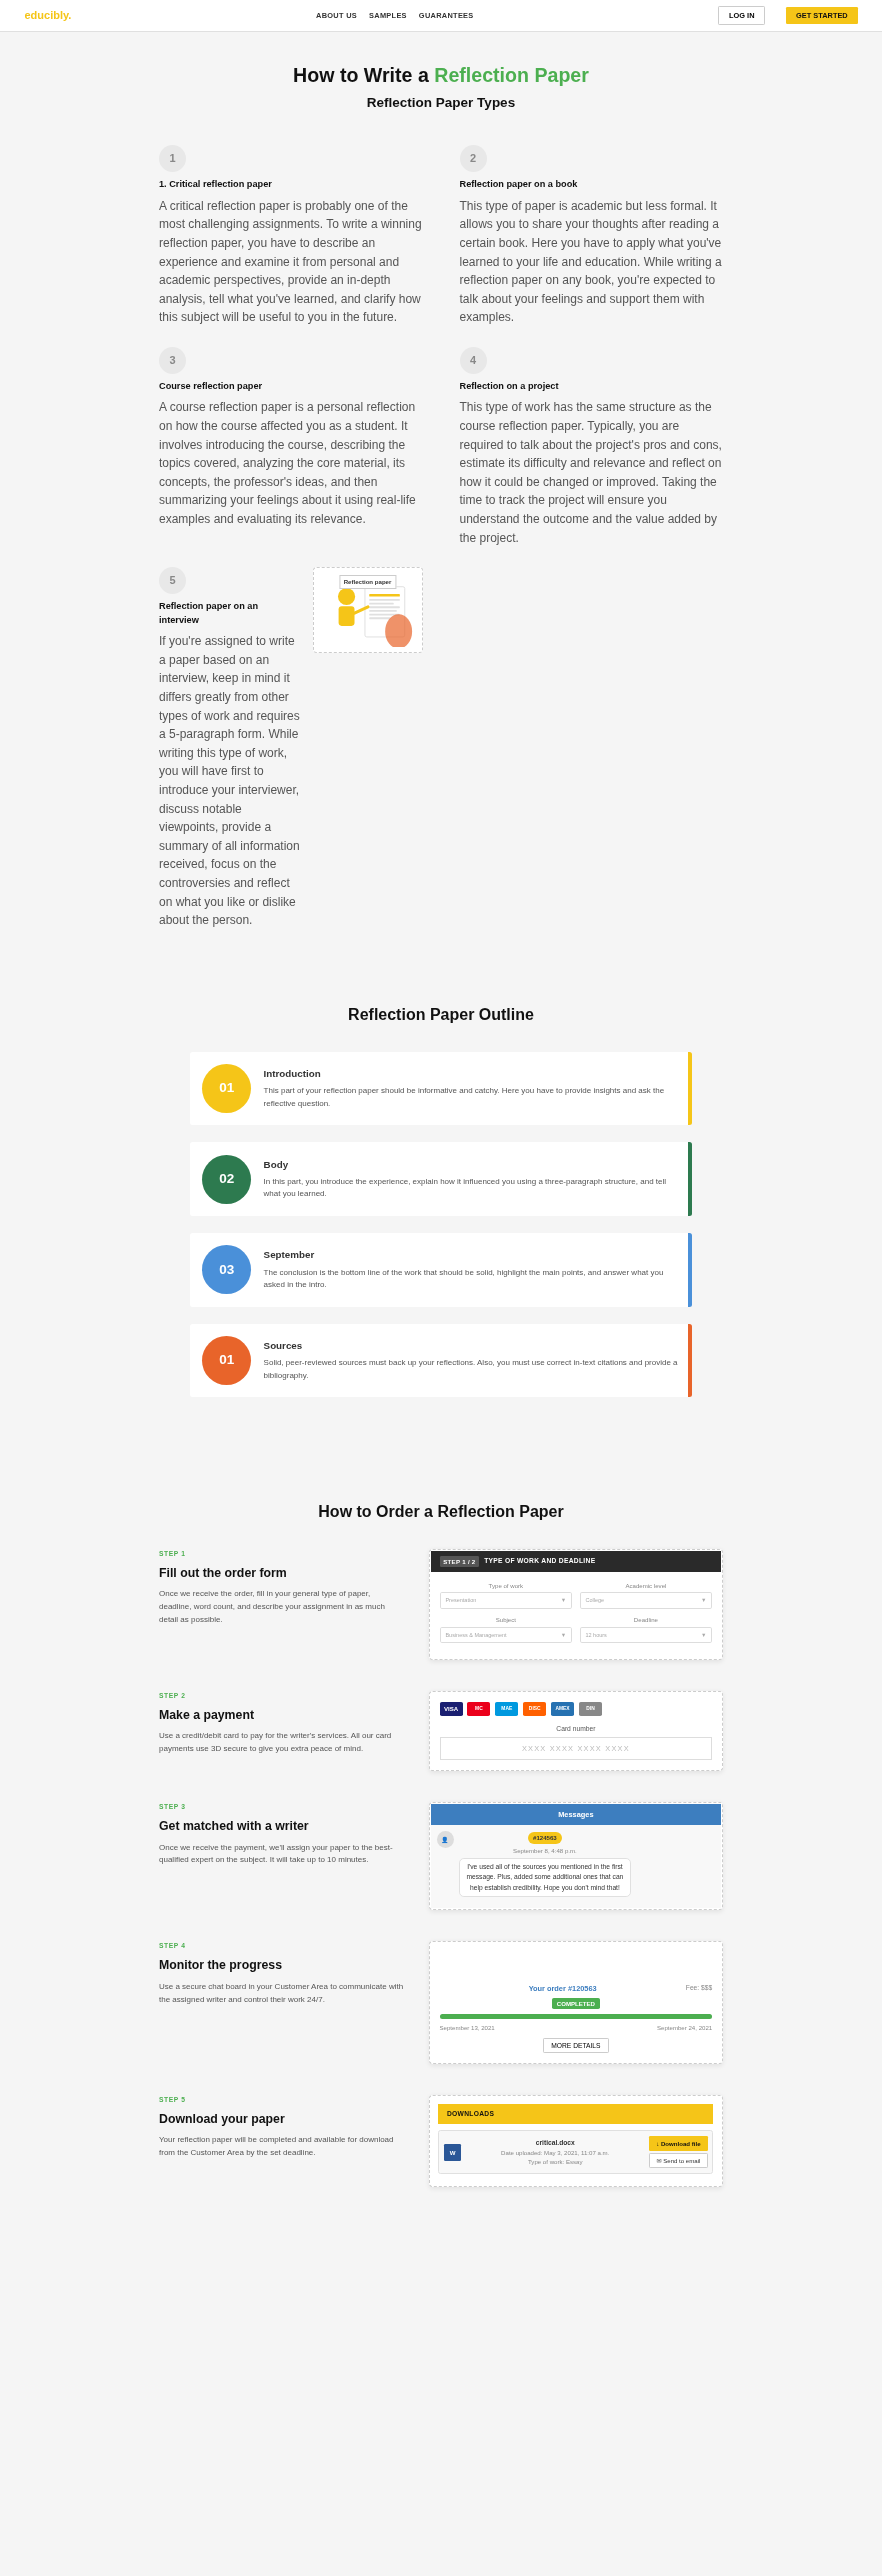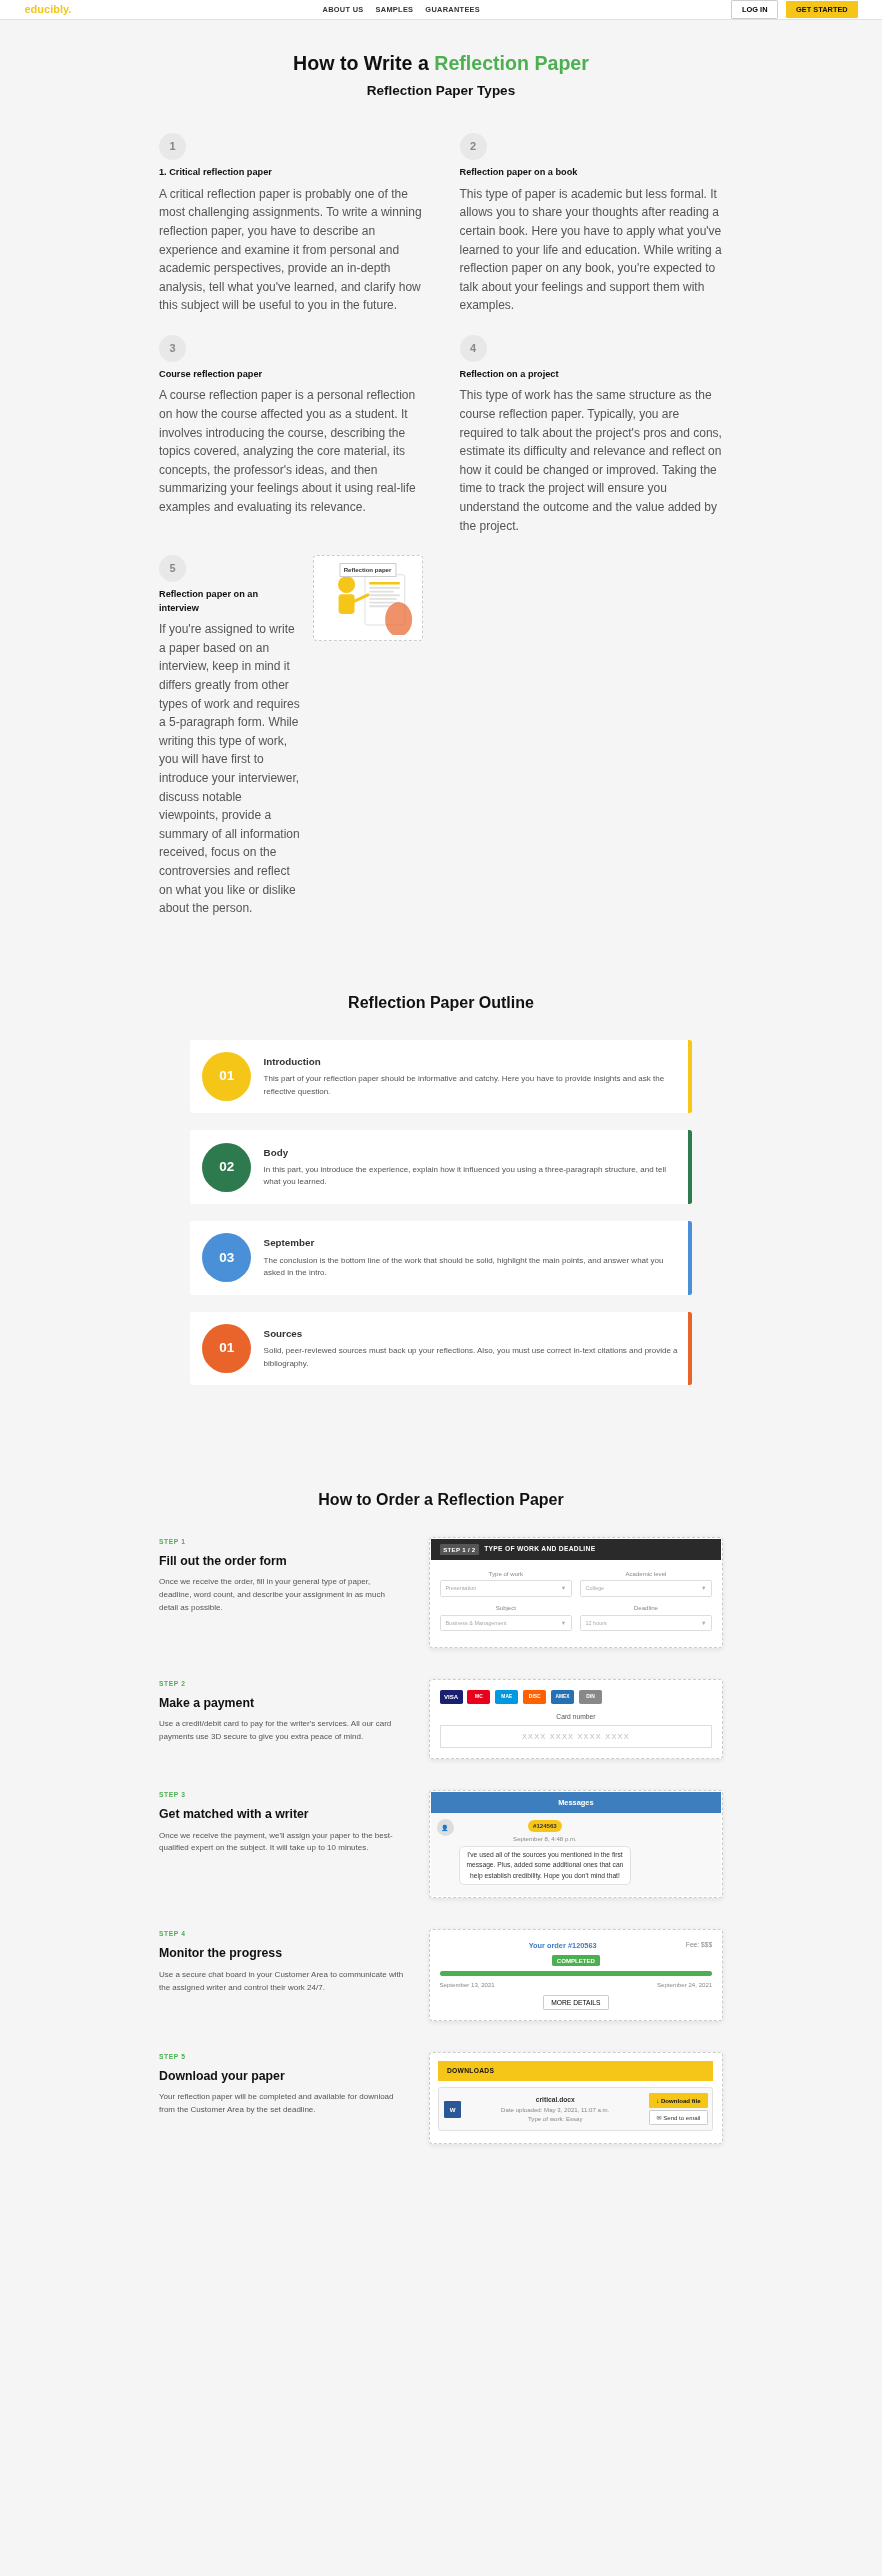--- a/index.html
+++ b/index.html
@@ -6,21 +6,21 @@
     body { font-family: Arial, sans-serif; background: #f5f5f5; color: #333; font-size: 8.6px; line-height: 1.5; }
 
     
     .navbar {
       background: #fff;
       border-bottom: 0.6px solid #e0e0e0;
       display: flex;
       align-items: center;
       justify-content: space-between;
       padding: 0 24.5px;
-      height: 20px;
+      height: 32px;
       position: sticky;
       top: 0;
       z-index: 100;
     }
     .navbar-logo {
       font-weight: 800;
       font-size: 11px;
       color: #222;
     }
     .navbar-logo span { color: #f5c518; }
@@ -32,21 +32,21 @@
     .navbar-links a {
       text-decoration: none;
       color: #333;
       font-size: 7.4px;
       font-weight: 600;
       letter-spacing: 0.3px;
       text-transform: uppercase;
     }
     .navbar-actions {
       display: flex;
-      gap: 8px;
+      gap: 21px;
       align-items: center;
     }
     .btn-login {
       border: 0.6px solid #ccc;
       background: #fff;
       padding: 3.7px 9.8px;
       font-size: 7.4px;
       cursor: pointer;
       font-weight: 600;
       border-radius: 1.2px;
@@ -400,20 +400,21 @@
       border-radius: 6.1px;
       font-size: 6.1px;
       font-weight: 700;
       display: inline-block;
       margin-bottom: 2.5px;
     }
 
     
     .progress-mockup-body {
       padding: 8.6px;
+      margin-top: 31px;
     }
     .order-ref { font-size: 7.4px; color: #333; margin-bottom: 2.5px; }
     .order-ref strong { color: #3d7ebf; }
     .status-badge-completed {
       background: #4CAF50;
       color: #fff;
       padding: 1.2px 4.9px;
       border-radius: 1.8px;
       font-size: 6.1px;
       font-weight: 700;

